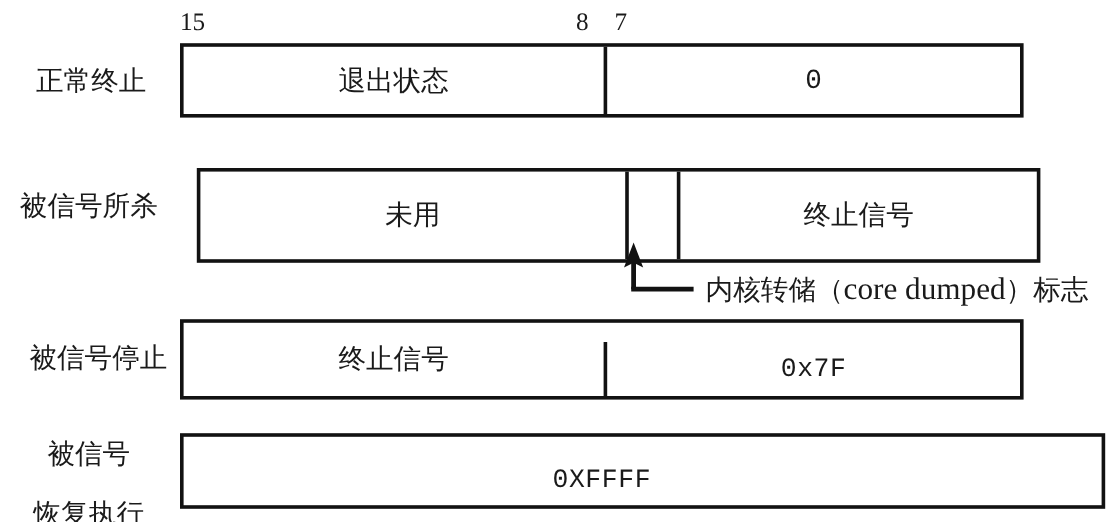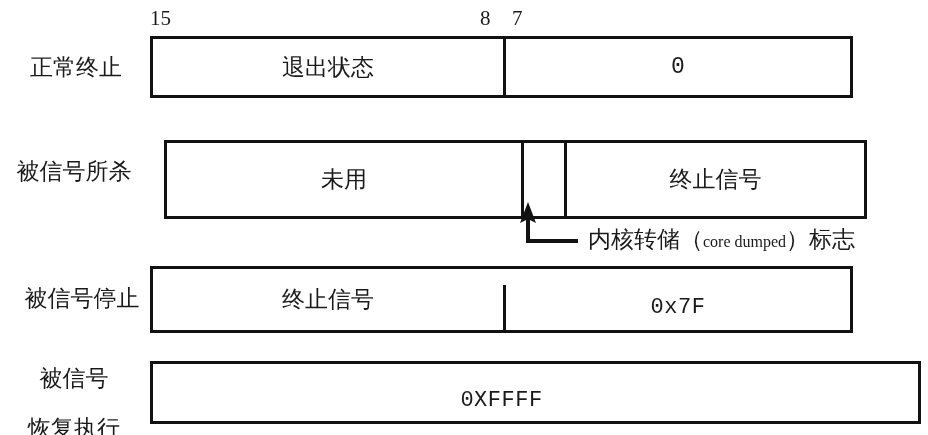--- a/index.html
+++ b/index.html
@@ -77,21 +77,21 @@
     pointer-events: none;
   }
   .callout-text {
     position: absolute;
     font-size: 23px;
     line-height: 1;
     color: #1a1a1a;
     white-space: nowrap;
   }
   .callout-text .latin {
-    font-size: 16px;
+    font-size: 26px;
   }
 </style>
 </head>
 <body>
 
 <div id="canvas">
 
   <div class="bitlabel" style="left:150px; top:8px;">15</div>
   <div class="bitlabel" style="left:480px; top:8px;">8</div>
   <div class="bitlabel" style="left:512px; top:8px;">7</div>

